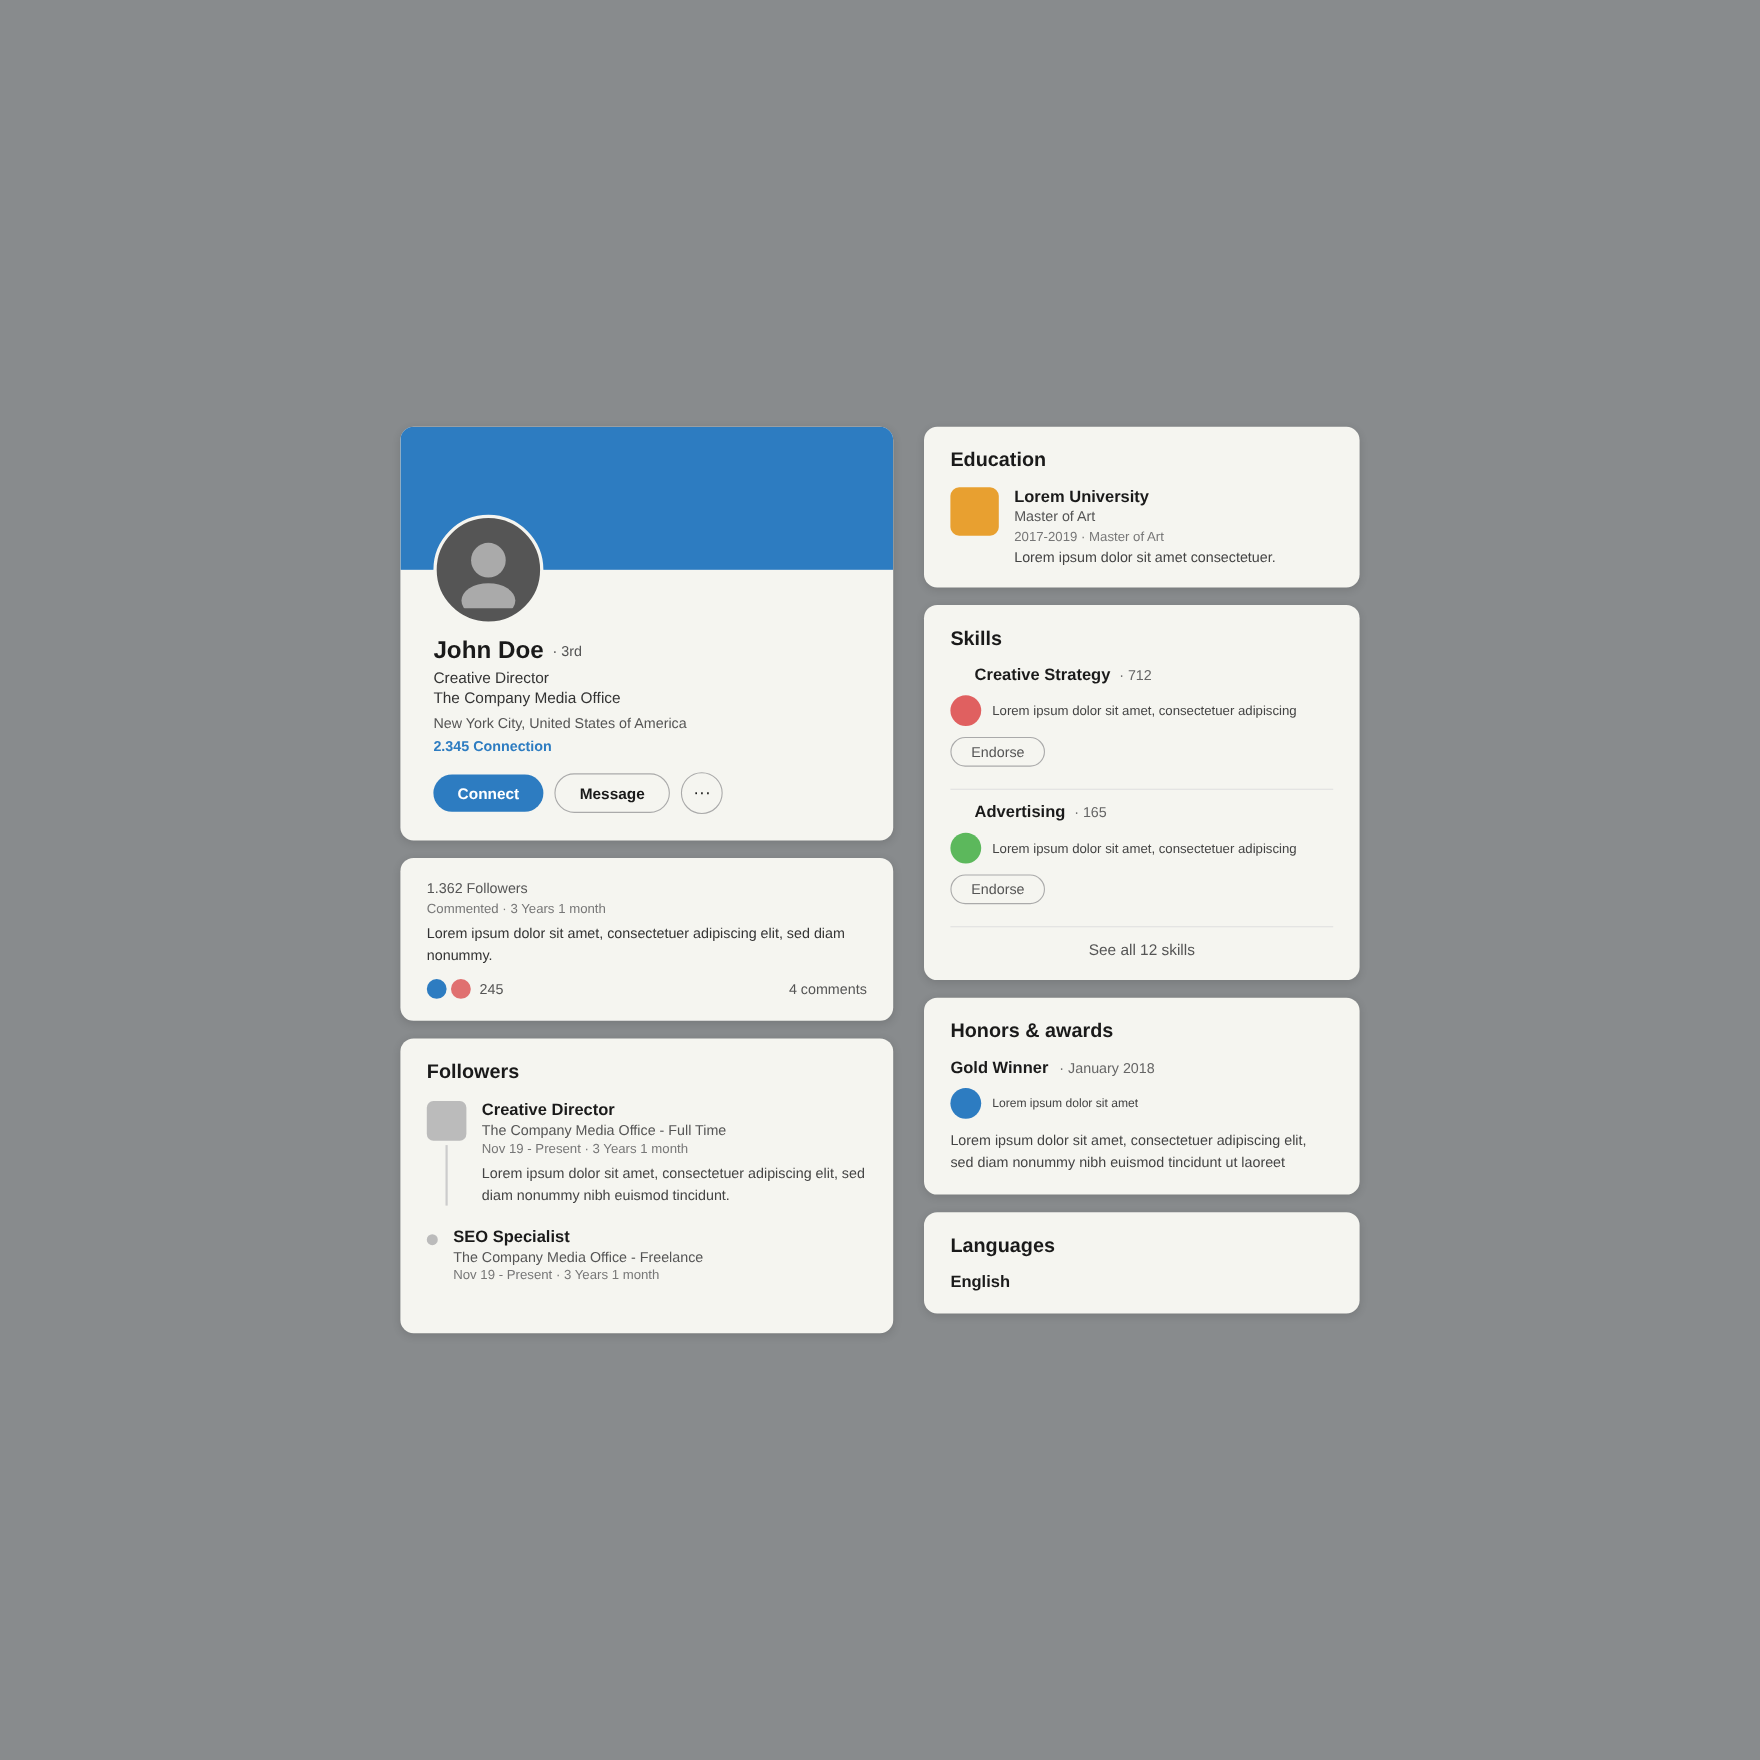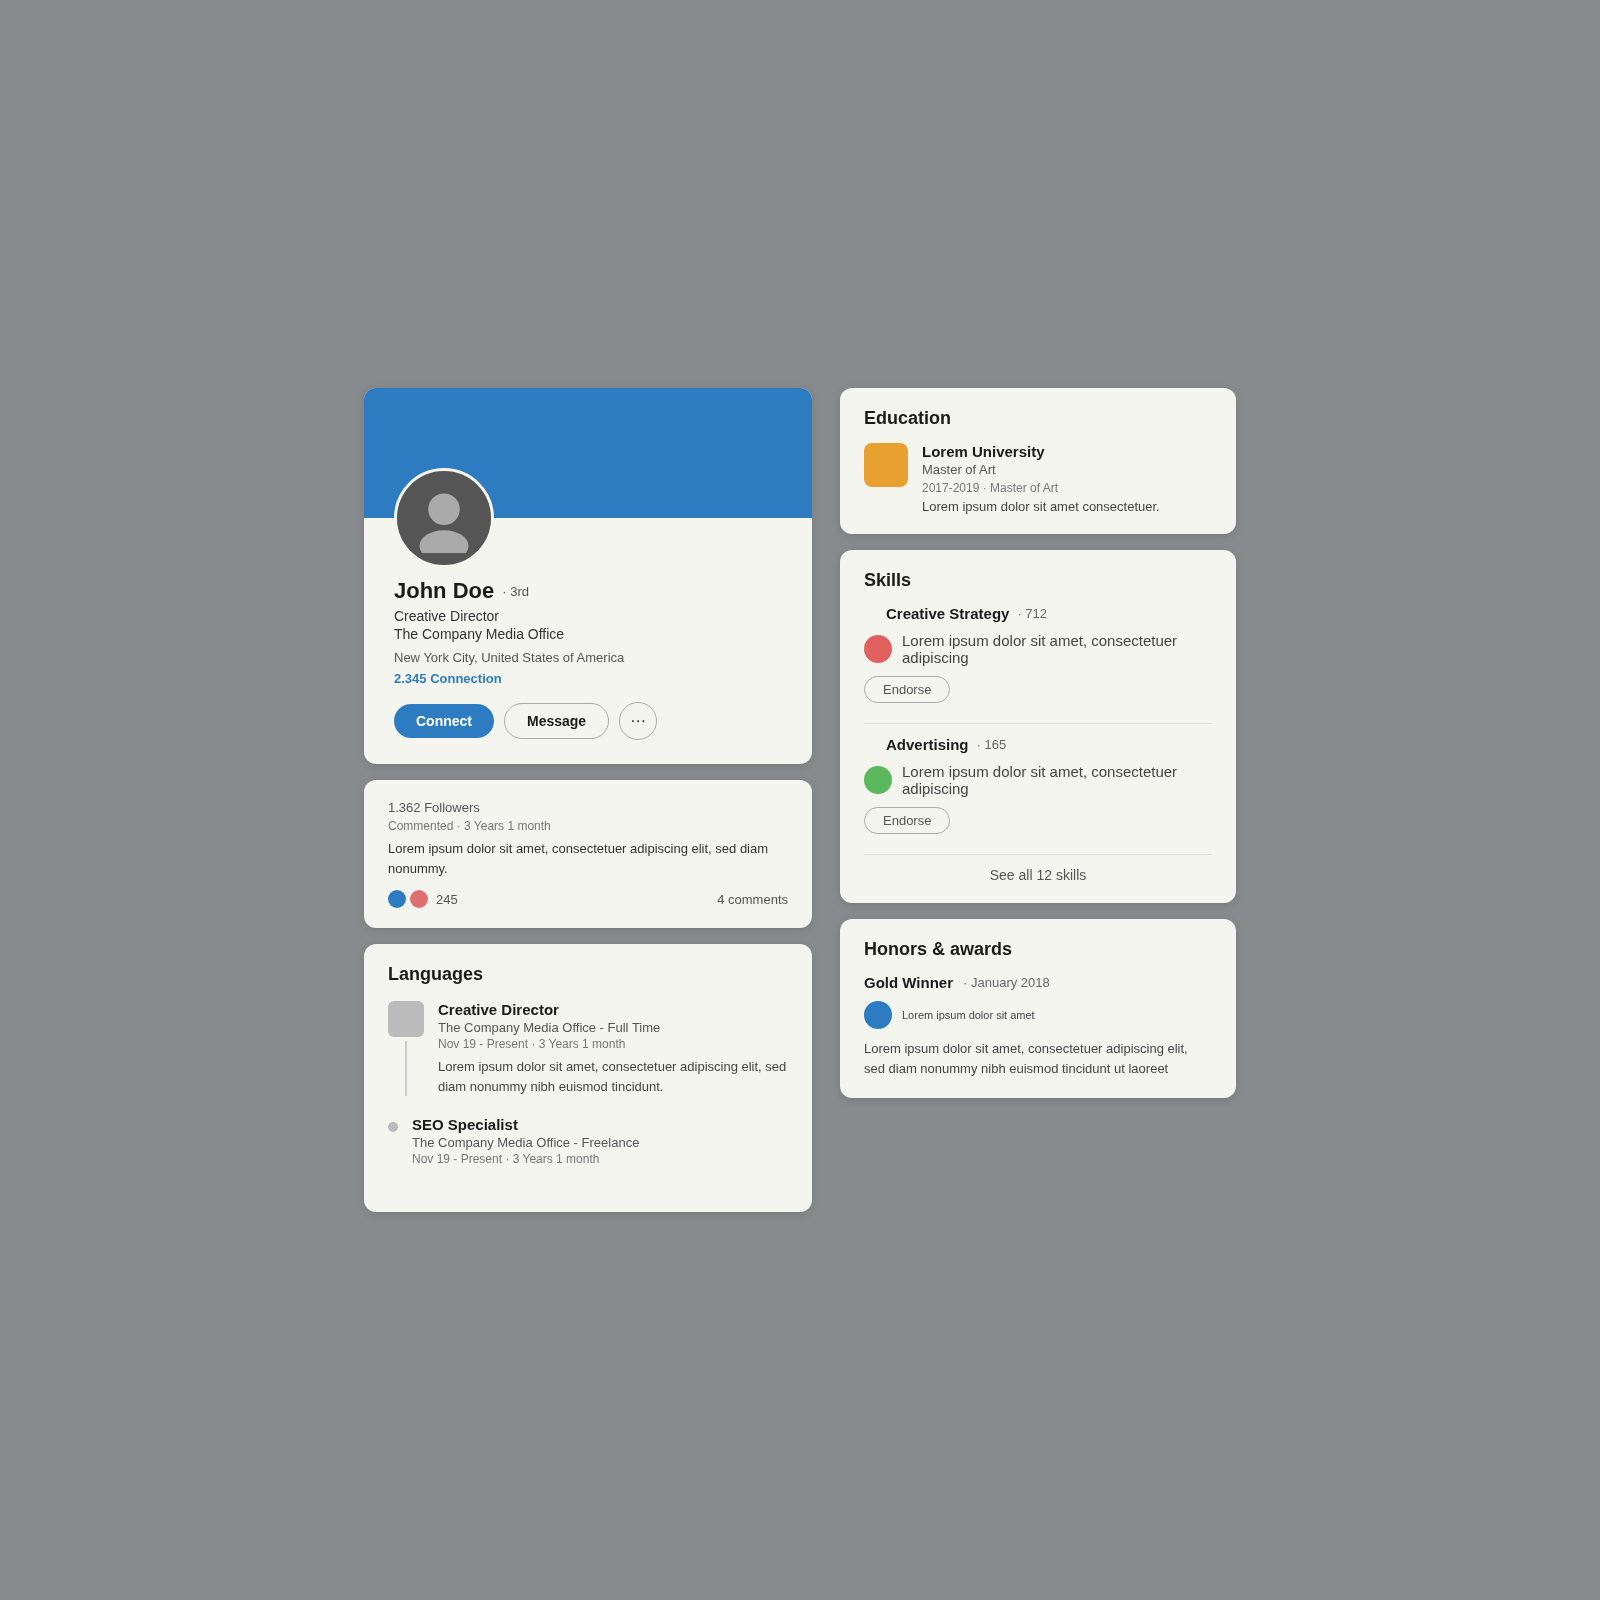--- a/index.html
+++ b/index.html
@@ -280,21 +280,21 @@
     .edu-desc { font-size: 13px; color: #444; }
 
     
     .skill-block { margin-bottom: 20px; }
     .skill-header { display: flex; align-items: center; gap: 8px; margin-bottom: 10px; margin-left: 22px; }
     .skill-name { font-size: 15px; font-weight: 700; color: #1a1a1a; }
     .skill-count { font-size: 13px; color: #666; }
     .skill-user-row { display: flex; align-items: center; gap: 10px; margin-bottom: 10px; }
     .skill-user-dot-red { width: 28px; height: 28px; border-radius: 50%; background: #e06060; flex-shrink: 0; }
     .skill-user-dot-green { width: 28px; height: 28px; border-radius: 50%; background: #5cb85c; flex-shrink: 0; }
-    .skill-user-text { font-size: 15px; color: #444; }
+    .skill-user-text { font-size: 12px; color: #444; }
     .btn-endorse {
       background: transparent;
       color: #555;
       border: 1.5px solid #aaa;
       border-radius: 20px;
       padding: 5px 18px;
       font-size: 13px;
       cursor: pointer;
     }
     .see-all-skills {
@@ -366,21 +366,21 @@
             <div class="dot-pink"></div>
             <span class="reaction-count">245</span>
           </div>
           <span class="comments-count">4 comments</span>
         </div>
       </div>
     </div>
 
     <div class="card">
       <div class="section-card">
-        <div class="experience-title">Languages</div>
+        <div class="experience-title">Followers</div>
 
         <div class="exp-item">
           <div class="exp-timeline">
             <div class="exp-icon-box"></div>
             <div class="exp-line"></div>
           </div>
           <div class="exp-content">
             <div class="exp-role">Creative Director</div>
             <div class="exp-company">The Company Media Office - Full Time</div>
             <div class="exp-duration">Nov 19 - Present · 3 Years 1 month</div>
@@ -463,16 +463,22 @@
           <span class="honor-date">· January 2018</span>
         </div>
         <div class="honor-user-row">
           <div class="honor-dot-blue"></div>
           <span class="honor-user-text">Lorem ipsum dolor sit amet</span>
         </div>
         <div class="honor-desc">Lorem ipsum dolor sit amet, consectetuer adipiscing elit, sed diam nonummy nibh euismod tincidunt ut laoreet</div>
       </div>
     </div>
 
+    <div class="card">
+      <div class="right-card">
+        <div class="right-section-title">Languages</div>
+        <div class="lang-name">English</div>
+      </div>
+    </div>
 
   </div>
 
 </div>
 
 </body></html>

